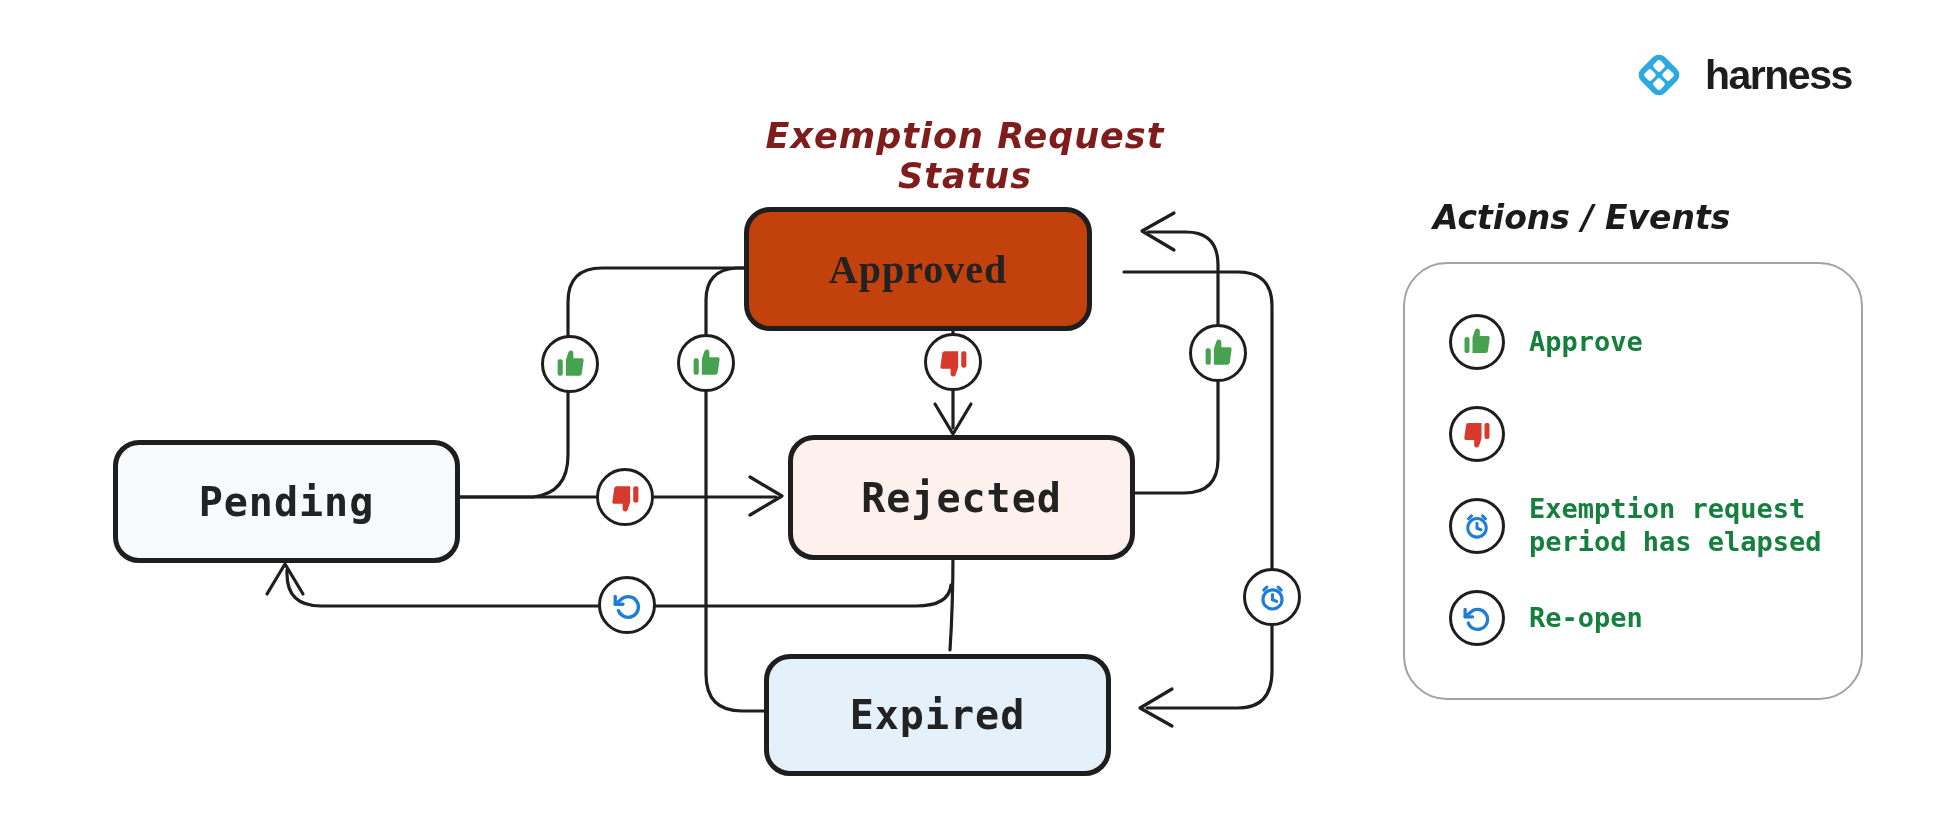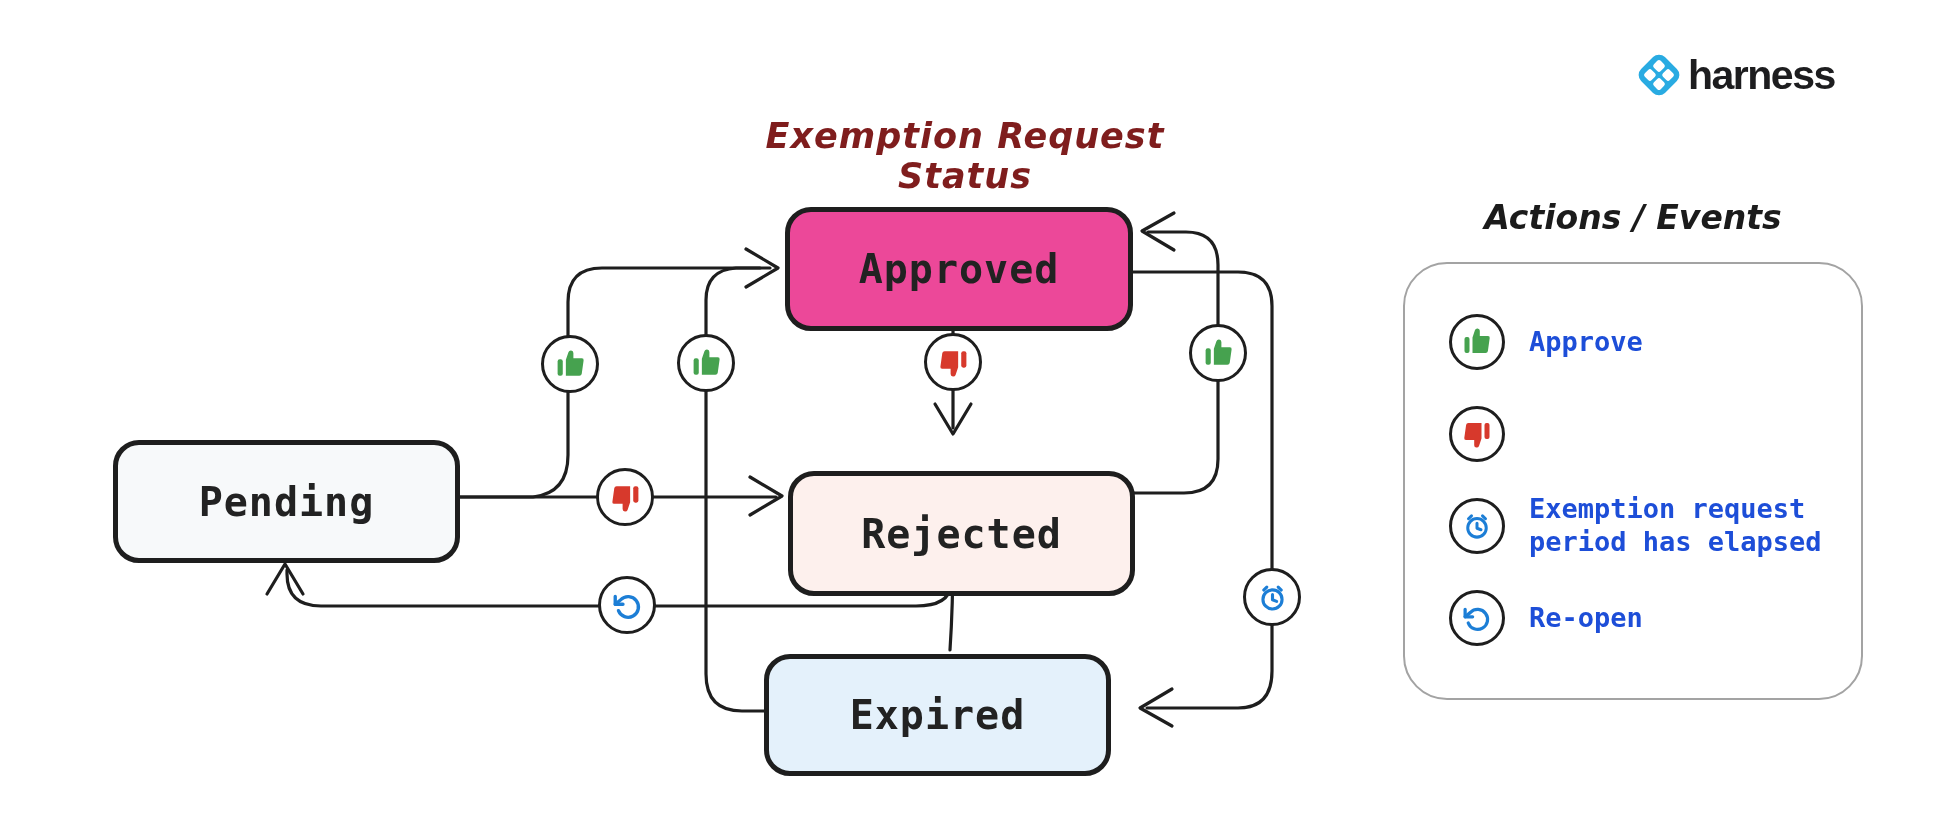--- a/index.html
+++ b/index.html
@@ -9,42 +9,42 @@
   .hand{font-family:"DejaVu Sans",sans-serif;font-style:italic;font-weight:600;}
   .mono{font-family:"DejaVu Sans Mono","Liberation Mono",monospace;}
 
   .diagram-title{position:absolute;left:715px;top:116px;width:500px;text-align:center;
                  font-size:35px;letter-spacing:1px;color:#7f1d1d;}
 
   .state{position:absolute;display:flex;align-items:center;justify-content:center;
          border:5px solid #1e1e1e;border-radius:26px;font-weight:700;font-size:40px;
          letter-spacing:1px;color:#222;}
   .state.pending {left:113px;top:440px;width:337px;height:113px;background:#f7f9fa;text-align:right;}
-  .state.approved{left:785px;top:207px;width:338px;height:114px;background:#ec4899;}
-  .state.rejected{left:788px;top:435px;width:337px;height:115px;background:#fdf0ed;margin-top:36px;}
+  .state.approved{left:744px;top:207px;width:338px;height:114px;background:#c2410c;font-family:Liberation Serif, serif;}
+  .state.rejected{left:788px;top:435px;width:337px;height:115px;background:#fdf0ed;}
   .state.expired {left:764px;top:654px;width:337px;height:112px;background:#e4f1fb;}
 
   .edge-icon{position:absolute;width:58px;height:58px;border:3px solid #1e1e1e;border-radius:50%;
              background:#fff;display:flex;align-items:center;justify-content:center;box-sizing:border-box;}
   .edge-icon svg{display:block;}
   .green{color:#46a24f;} .red{color:#d7392c;} .blue{color:#1c7ed6;}
   .flip{transform:rotate(180deg);}
 
-  .legend-title{position:absolute;left:1433px;top:198px;width:400px;text-align:center;
+  .legend-title{position:absolute;left:1433px;top:198px;width:400px;text-align:left;
                 font-size:33px;color:#1b1b1b;}
   .legend-box{position:absolute;left:1403px;top:262px;width:460px;height:438px;box-sizing:border-box;
               border:2.5px solid #a3a3a3;border-radius:44px;background:#fff;
               padding:32px 0 0 44px;}
   .legend-row{display:flex;align-items:center;height:92px;}
   .legend-icon{width:56px;height:56px;border:3px solid #1e1e1e;border-radius:50%;background:#fff;
                display:flex;align-items:center;justify-content:center;box-sizing:border-box;flex:0 0 auto;}
-  .legend-label{margin-left:24px;font-size:27px;font-weight:600;color:#1d4ed8;width:330px;line-height:1.22;}
+  .legend-label{margin-left:24px;font-size:27px;font-weight:600;color:#15803d;width:330px;line-height:1.22;}
 
   .brand{position:absolute;left:1632px;top:48px;display:flex;align-items:center;}
-  .brand-text{font-size:41px;font-weight:700;letter-spacing:-1.5px;color:#1d1d1f;margin-left:2px;}
+  .brand-text{font-size:41px;font-weight:700;letter-spacing:-1.5px;color:#1d1d1f;margin-left:19px;}
 </style>
 </head>
 <body>
 
 <div class="canvas">
 
   <svg width="0" height="0" style="position:absolute">
     <defs>
       <symbol id="sym-thumb" viewBox="0 0 32 32">
         <rect x="3.5" y="11" width="5" height="16" rx="2" fill="currentColor"></rect>

